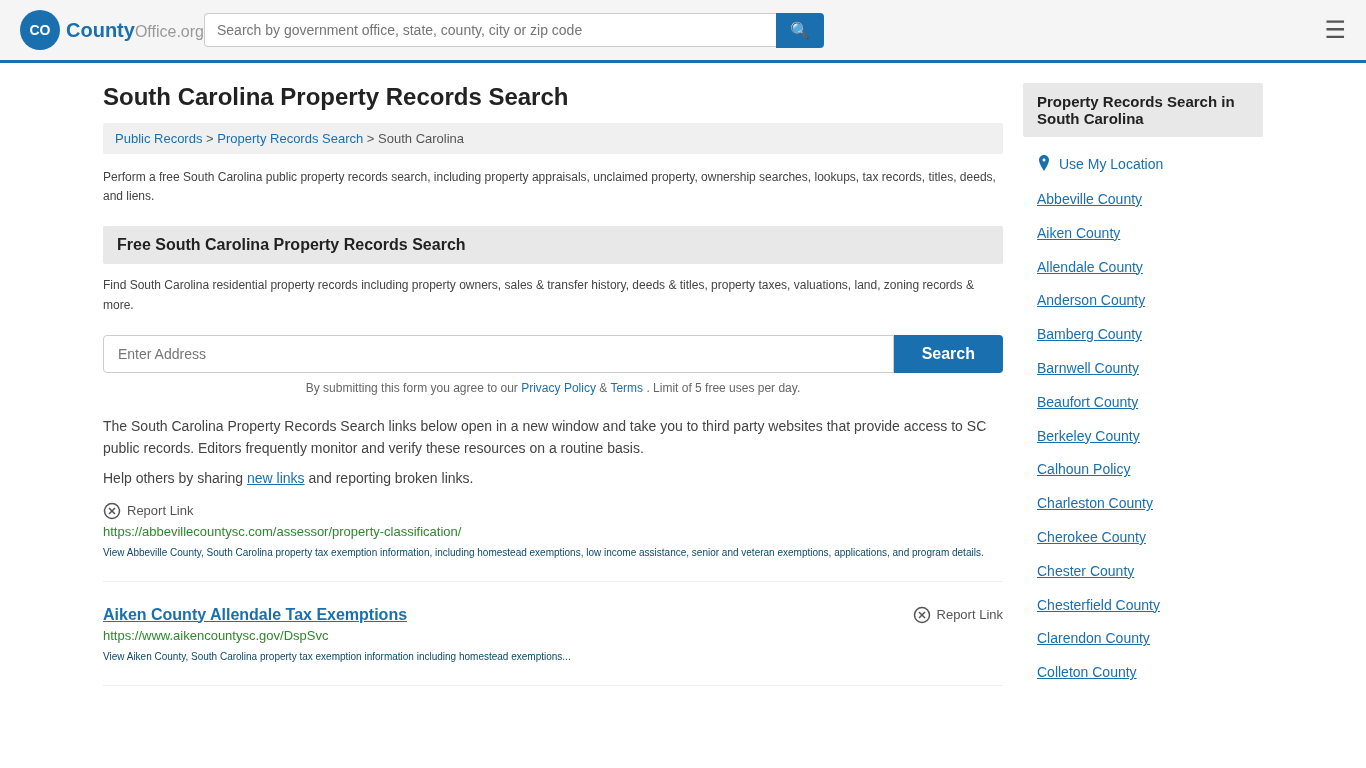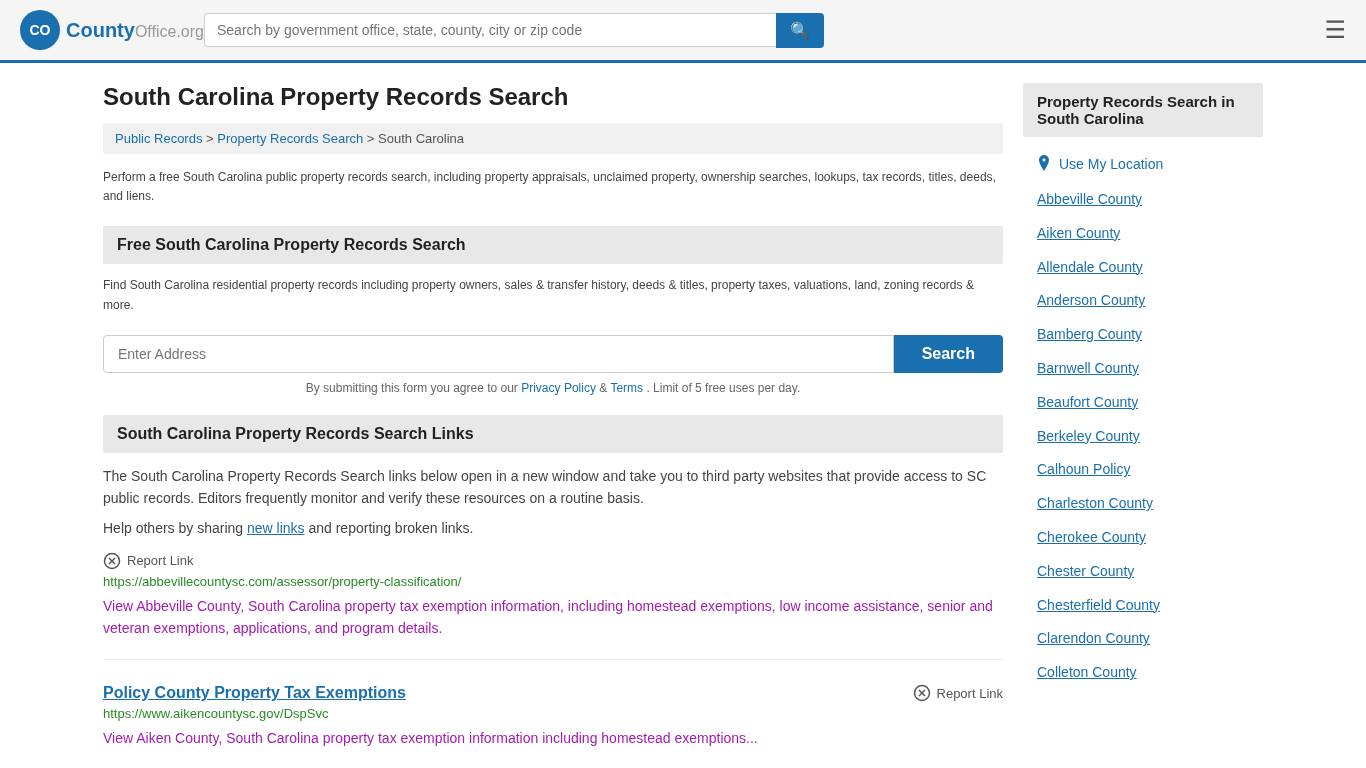--- a/index.html
+++ b/index.html
@@ -199,22 +199,22 @@
       color: #555;
       cursor: pointer;
       white-space: nowrap;
     }
     .result-url {
       color: #2a8a2a;
       font-size: 13px;
       margin-bottom: 6px;
     }
     .result-desc {
-      font-size: 14px;
-      color: #a21caf;
+      font-size: 10px;
+      color: #0c4a6e;
       line-height: 1.6;
     }
 
     
     .sidebar-header {
       background: #e8e8e8;
       padding: 10px 14px;
       font-size: 15px;
       font-weight: bold;
       color: #222;
@@ -292,21 +292,20 @@
       <div class="form-disclaimer">
         <span>By submitting this form you agree to our</span>
         <a>Privacy Policy</a>
         <span>&amp;</span>
         <a>Terms</a>
         <span>. Limit of 5 free uses per day.</span>
       </div>
     </div>
 
     <div class="links-section">
-      <div class="section-header">South Carolina Property Records Search Links</div>
       <p class="links-description">The South Carolina Property Records Search links below open in a new window and take you to third party websites that provide access to SC public records. Editors frequently monitor and verify these resources on a routine basis.</p>
       <p class="share-text">
         <span>Help others by sharing</span>
         <a>new links</a>
         <span>and reporting broken links.</span>
       </p>
 
       <div id="results-container">
           <div class="result-item">
     <div class="result-header">
@@ -317,21 +316,21 @@
           <line x1="16" y1="8" x2="8" y2="16"></line>
         </svg>
         Report Link
       </span>
     </div>
     <div class="result-url">https://abbevillecountysc.com/assessor/property-classification/</div>
     <div class="result-desc">View Abbeville County, South Carolina property tax exemption information, including homestead exemptions, low income assistance, senior and veteran exemptions, applications, and program details.</div>
   </div>
           <div class="result-item">
     <div class="result-header">
-      <span class="result-title">Policy County Property Tax Exemptions</span>
+      <span class="result-title">Aiken County Allendale Tax Exemptions</span>
       <span class="report-link">
         <svg width="18" height="18" viewBox="0 0 24 24" fill="none" stroke="#555" stroke-width="2">
           <circle cx="12" cy="12" r="10"></circle>
           <line x1="8" y1="8" x2="16" y2="16"></line>
           <line x1="16" y1="8" x2="8" y2="16"></line>
         </svg>
         Report Link
       </span>
     </div>
     <div class="result-url">https://www.aikencountysc.gov/DspSvc</div>

